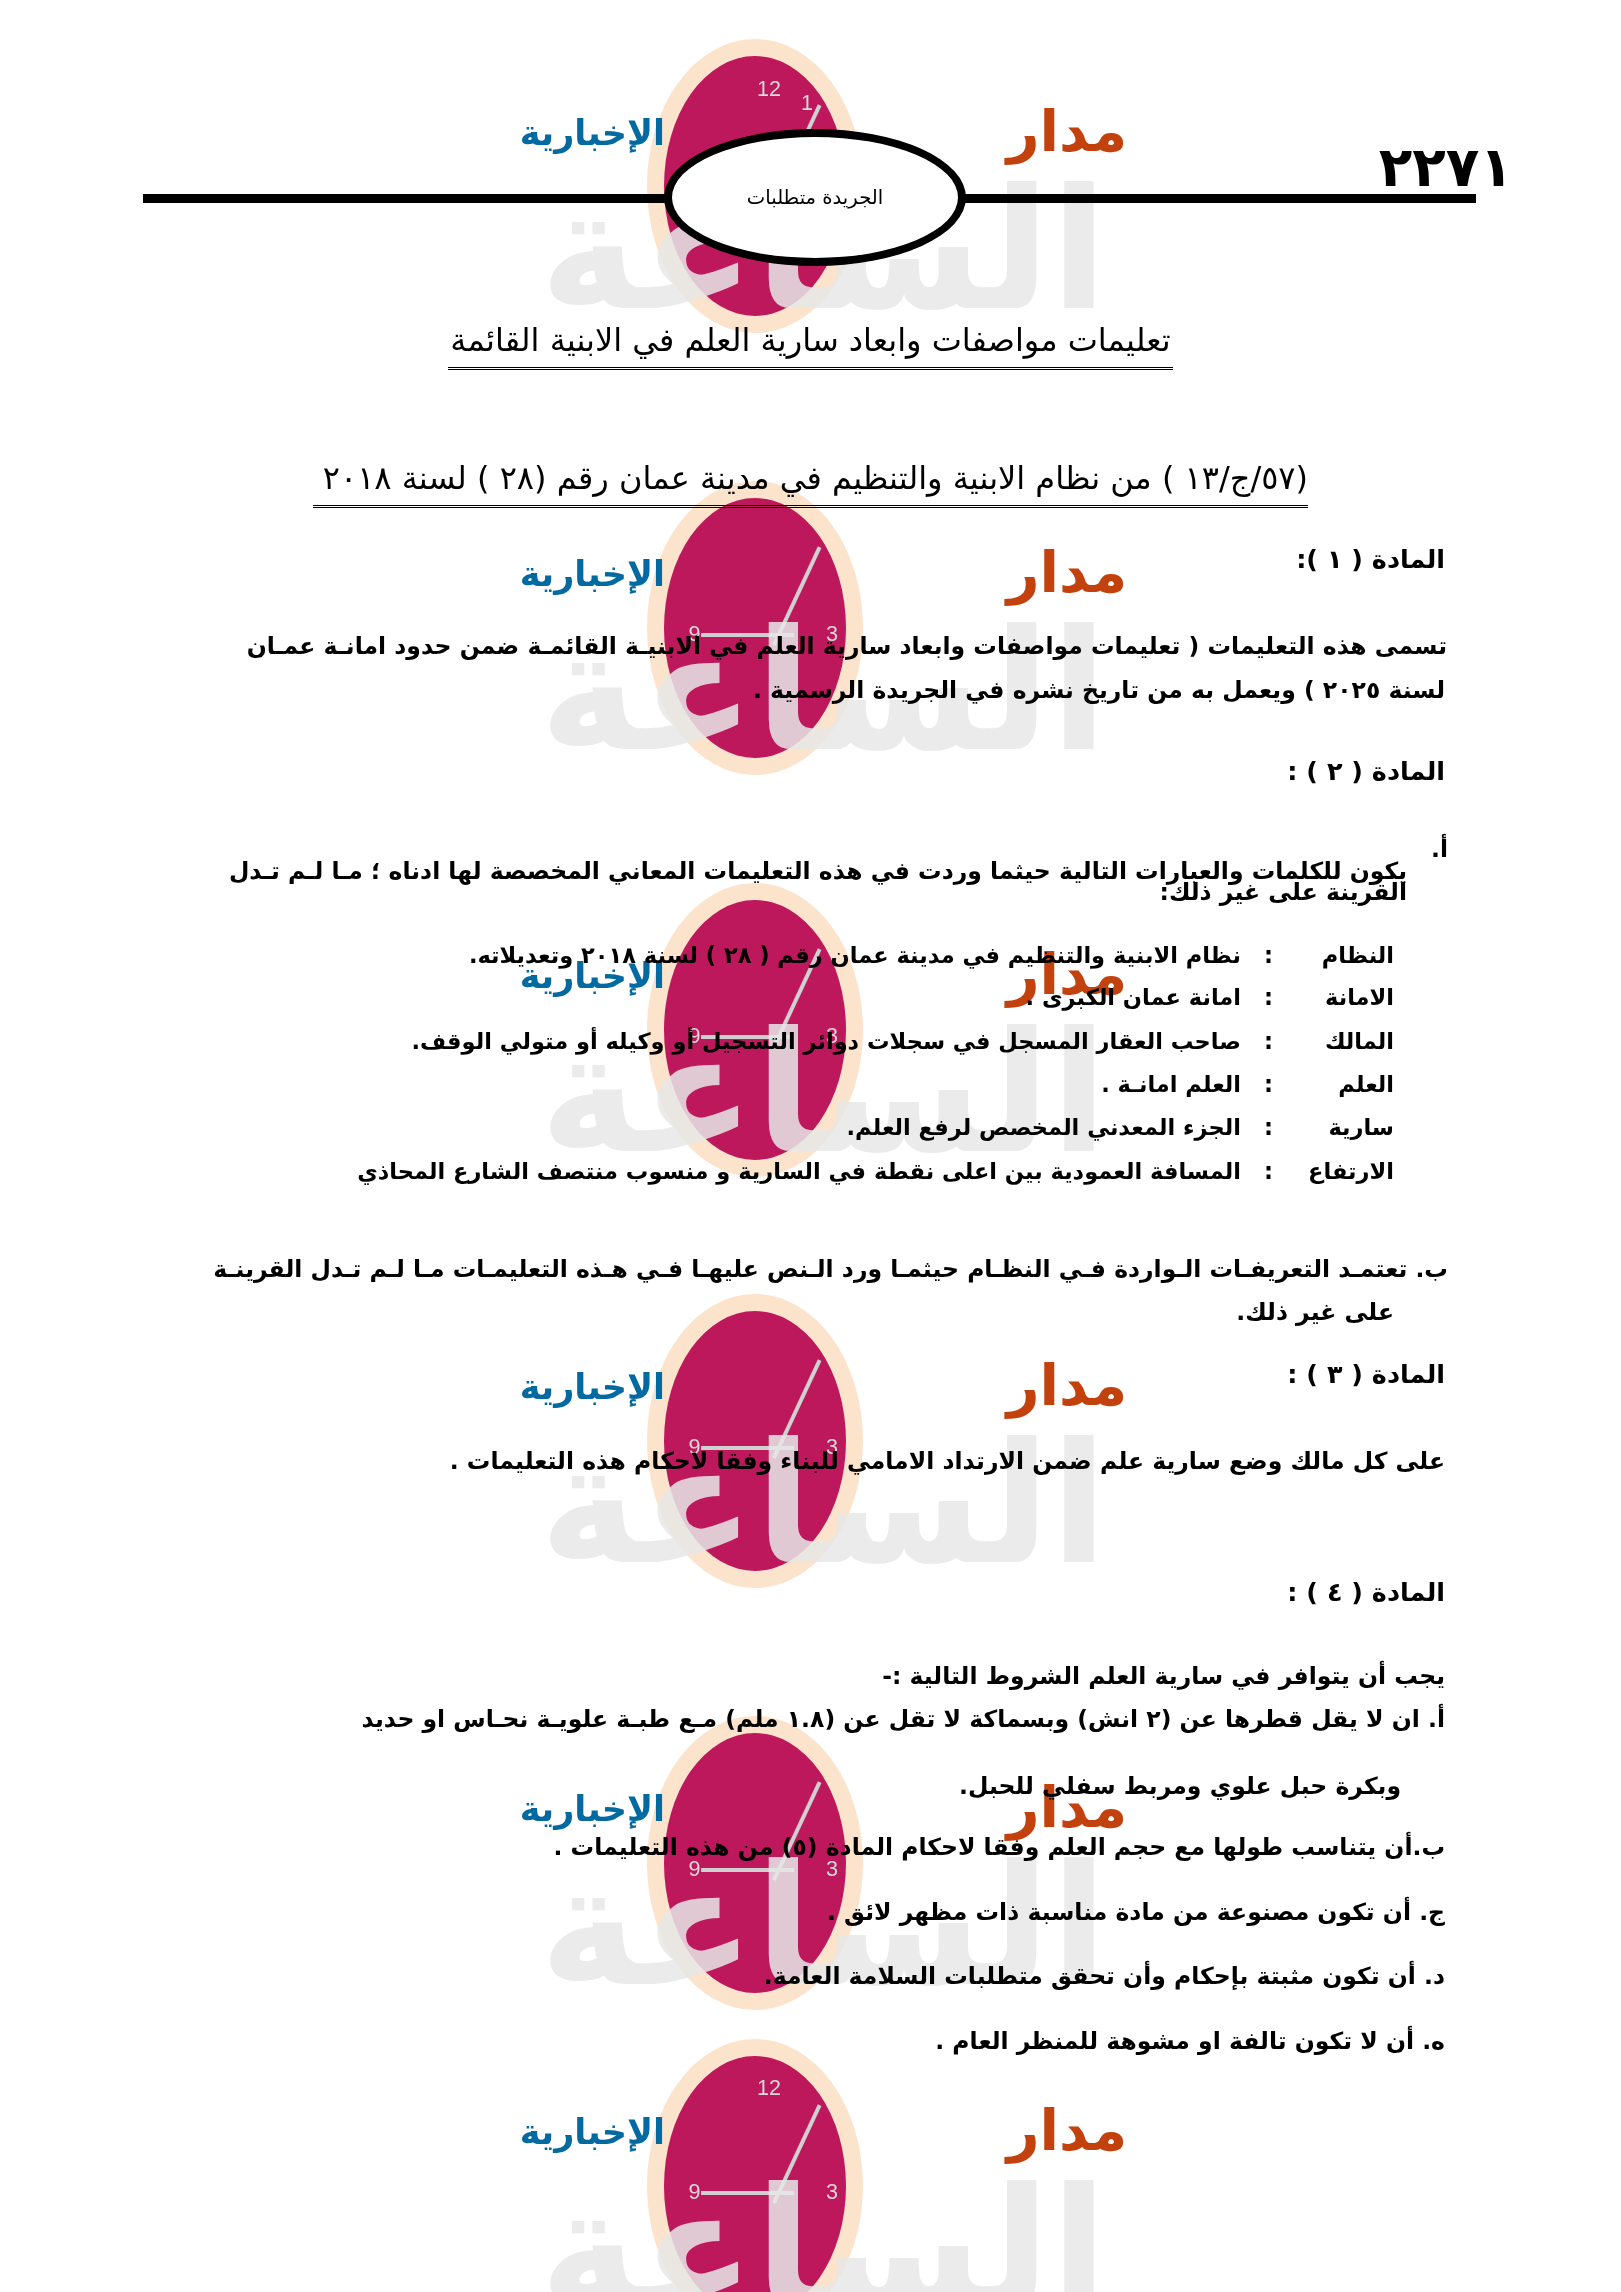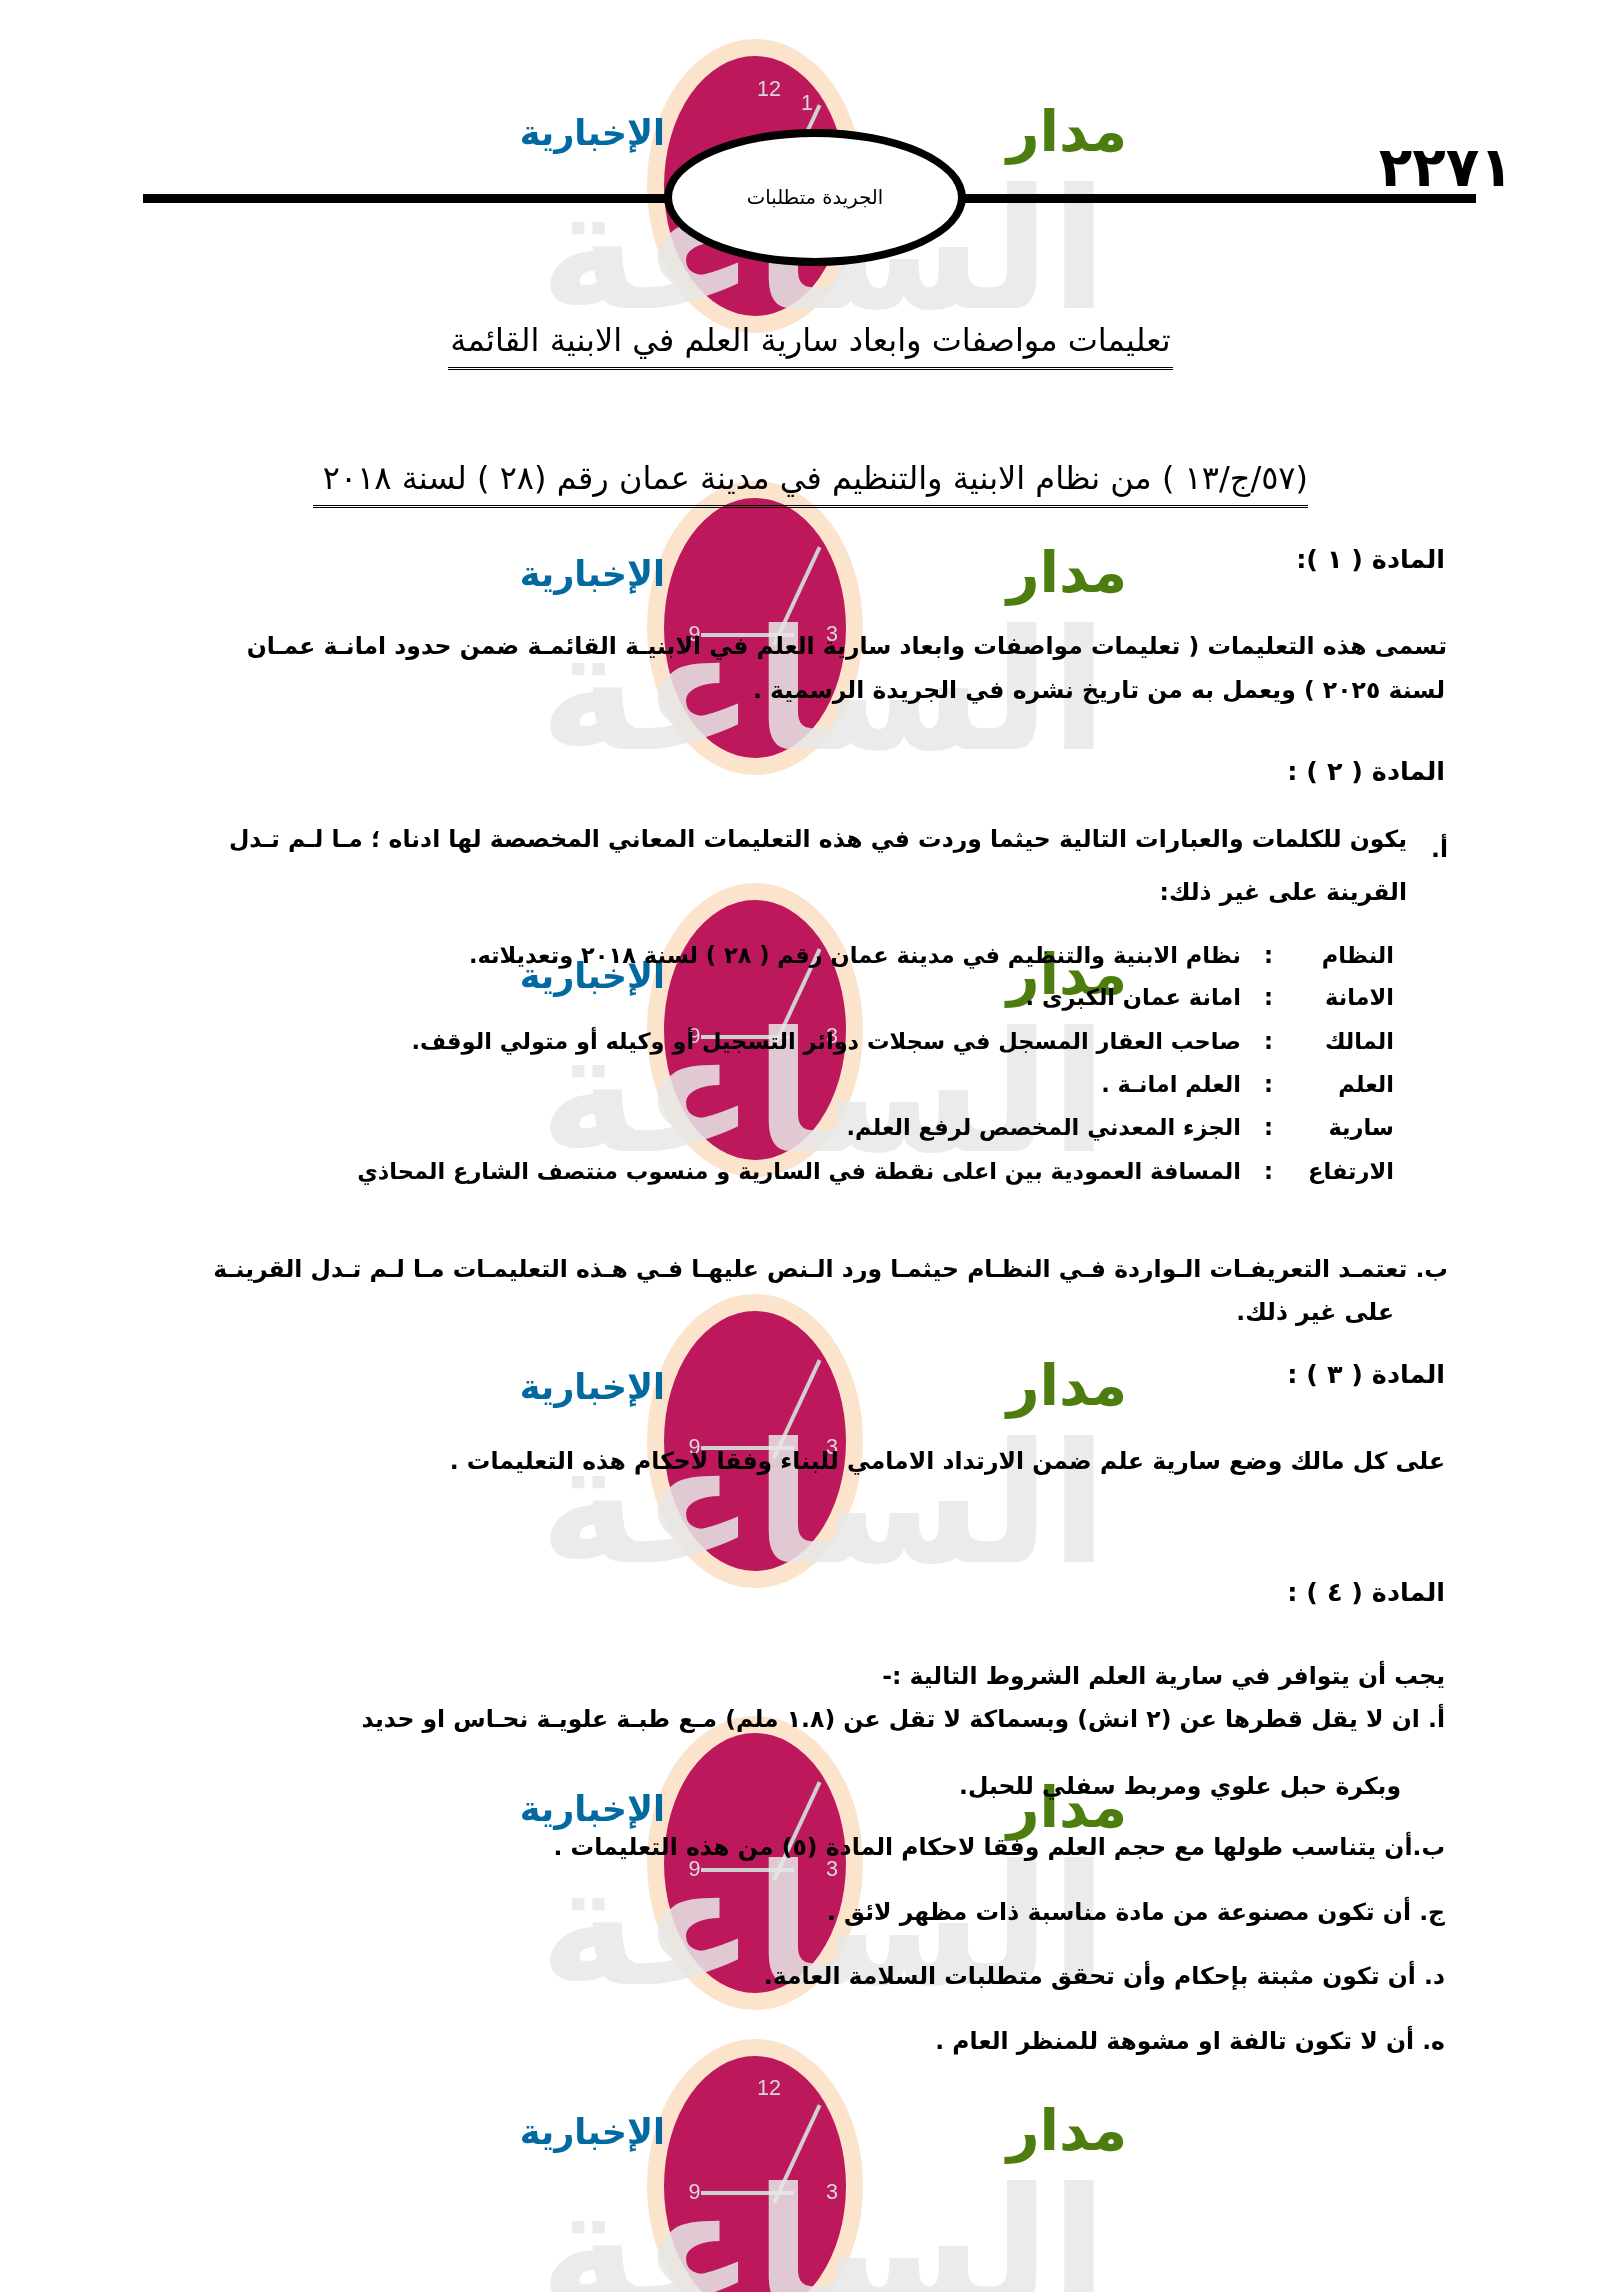--- a/index.html
+++ b/index.html
@@ -10,21 +10,21 @@
     
     .wm { position: absolute; left: 510px; width: 627px; height: 461px; pointer-events: none; z-index: 0; }
     .wm .clock {
       position: absolute; left: 137px; top: 19.6px; width: 216px; height: 294px; border-radius: 50%;
       border: 17.6px solid #fbe3cc; background: #be185d; box-sizing: border-box;
     }
     .wm .clock .num { position: absolute; font-family: "Liberation Sans", sans-serif; font-size: 21.6px; color: #d9d9d9; }
     .wm .clock .hand-h { position: absolute; left: 37px; top: 135px; width: 93px; height: 4.9px; background: #d0d0d0; }
     .wm .clock .hand-m { position: absolute; left: 108px; top: 39px; width: 3.9px; height: 108px; background: #d0d0d0; transform: rotate(25deg); transform-origin: bottom; }
     .wm .ring { position: absolute; left: 176px; top: 69px; width: 127px; height: 196px; border-radius: 50%; border: 7.8px solid #e6e6e6; }
-    .wm .brand-1 { position: absolute; right: 9.8px; top: 78px; font-size: 57px; font-weight: bold; color: #4d7c0f; direction: rtl; font-family: "DejaVu Sans", sans-serif; }
+    .wm .brand-1 { position: absolute; right: 9.8px; top: 78px; font-size: 57px; font-weight: bold; color: #c2410c; direction: rtl; font-family: "DejaVu Sans", sans-serif; }
     .wm .brand-2 { position: absolute; left: 9.8px; top: 93px; font-size: 35px; font-weight: bold; color: #0369a1; direction: rtl; font-family: "DejaVu Sans", sans-serif; }
     .wm .brand-3 { position: absolute; left: 9.8px; right: 9.8px; top: 147px; text-align: center; font-size: 167px; line-height: 167px; font-weight: bold; color: #e8e8e8; direction: rtl; font-family: "DejaVu Sans", sans-serif; opacity: .85; }
 
     .content { position: absolute; inset: 0; z-index: 1; direction: rtl; }
 
     
     .page-number {
       position: absolute; right: 108px; top: 135px; font-size: 55px; font-weight: bold; letter-spacing: 3.9px;
       font-family: "DejaVu Sans", sans-serif; direction: rtl;
     }
@@ -153,21 +153,21 @@
   <div class="title-line t3">
     <span class="u">(٥٧/ج/١٣ ) من نظام الابنية والتنظيم في مدينة عمان رقم (٢٨ )  لسنة ٢٠١٨</span>
   </div>
 
   <div class="p article-heading" style="top:545px;">المادة ( ١ ):</div>
   <div class="p" style="top:632px; right:174px;"> تسمى هذه التعليمات ( تعليمات مواصفات وابعاد سارية العلم في الابنيـة القائمـة ضمن حدود امانـة عمـان</div>
   <div class="p" style="top:676px;">لسنة ٢٠٢٥ ) ويعمل به من تاريخ نشره في الجريدة الرسمية .</div>
 
   <div class="p article-heading" style="top:757px;">المادة ( ٢ ) :</div>
   <div class="p" style="top:835px; right:173px;">أ.</div>
-  <div class="p" style="top:825px; right:214px;">يكون للكلمات والعبارات التالية حيثما وردت في هذه التعليمات المعاني المخصصة لها ادناه ؛ مـا لـم تـدل</div>
+  <div class="p" style="top:857px; right:214px;">يكون للكلمات والعبارات التالية حيثما وردت في هذه التعليمات المعاني المخصصة لها ادناه ؛ مـا لـم تـدل</div>
   <div class="p" style="top:878px; right:214px;">القرينة على غير ذلك:</div>
 
   <div class="def-row" style="top:941px;">
     <span class="term">النظام</span>
     <span class="colon">:</span>
     <span class="desc">نظام الابنية والتنظيم في مدينة عمان رقم ( ٢٨ ) لسنة ٢٠١٨ وتعديلاته.</span>
   </div>
   <div class="def-row" style="top:983px;">
     <span class="term">الامانة</span>
     <span class="colon">:</span>

